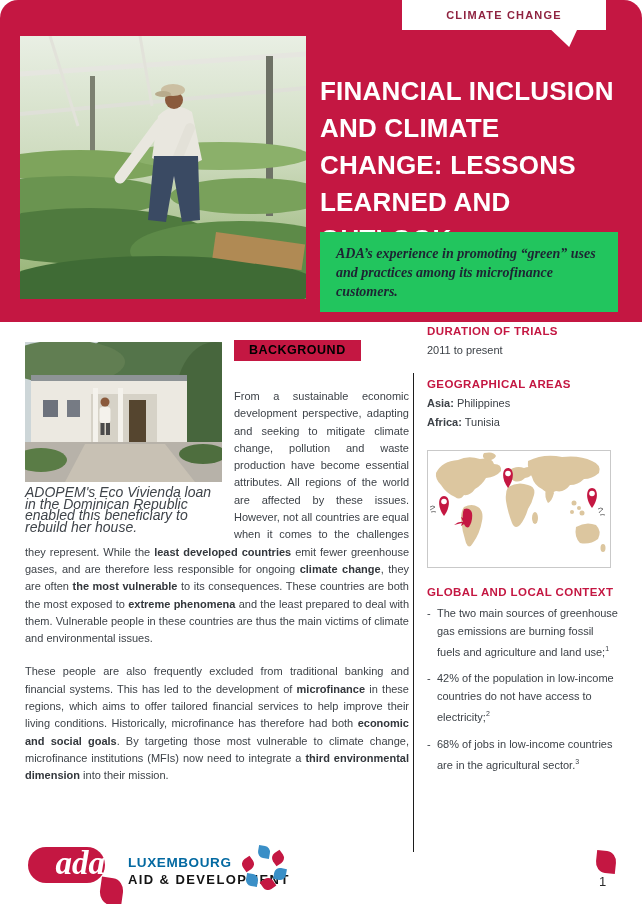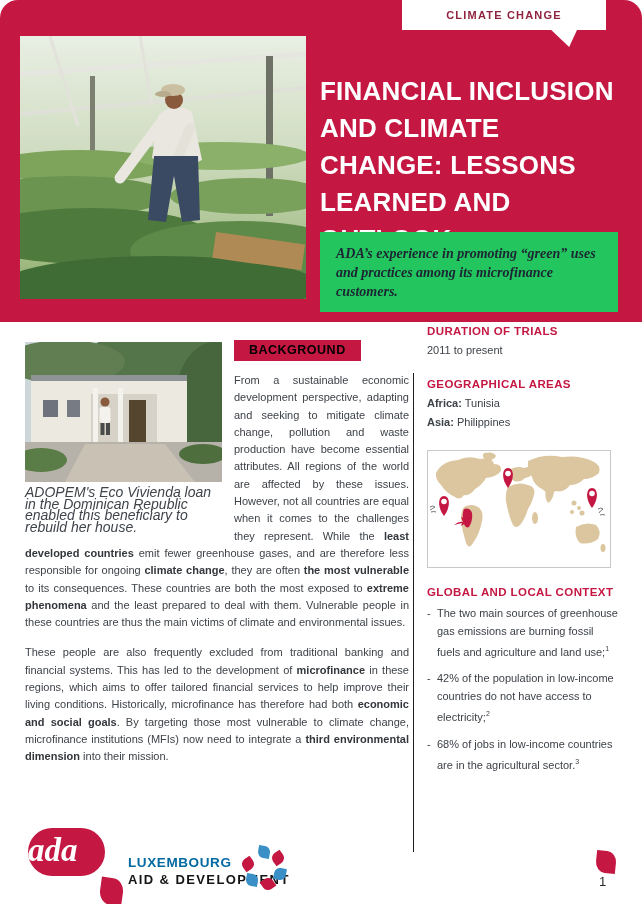--- a/index.html
+++ b/index.html
@@ -21,40 +21,40 @@
   .quote-box p{margin:0;font-family:"Liberation Serif",serif;font-style:italic;font-weight:bold;
                font-size:14px;line-height:19px;color:#1d2433;}
 
   
   .main{position:absolute;left:25px;top:340px;width:384px;}
   .badge{display:inline-block;background:#c41742;color:#000000;font-size:12.5px;font-weight:bold;
          letter-spacing:0.5px;padding:3px 15px 4px;margin-bottom:11px;}
   .photo-block{float:left;width:197px;margin:2px 12px 6px 0;}
   .house-photo{width:197px;height:140px;overflow:hidden;display:block;}
   .caption{font-size:14px;font-style:italic;line-height:11.5px;color:#3f444a;margin-top:5px;width:192px;}
-  .para{font-size:11px;line-height:17.3px;text-align:justify;margin:0 0 13px;color:#3d4248;}
+  .para{font-size:11px;line-height:17.3px;text-align:justify;margin:16px 0 13px;color:#3d4248;}
   .para b{color:#33373c;}
 
   
   .divider{position:absolute;left:413px;top:373px;height:479px;width:0;border-left:1px solid #1d1d1d;}
 
   
   .sidebar{position:absolute;left:427px;top:325px;width:191px;}
   .sb-h{color:#c41742;font-weight:bold;font-size:11.5px;letter-spacing:0.4px;margin:0 0 4px;}
   .sb-t{font-size:11px;line-height:19.5px;margin:0;}
   .sb-block{margin-bottom:17px;}
   .map-wrap{width:182px;height:116px;border:1px solid #c9c9c9;margin:1px 0 18px;background:#ffffff;}
   .bullets{list-style:none;margin:6px 0 0;padding:0;}
   .bullets li{display:flex;font-size:11px;line-height:18px;margin-bottom:9px;}
   .bullets .mk{width:10px;flex:none;}
   sup{font-size:7px;}
 
   
-  .ada-logo{position:absolute;left:28px;top:828px;width:77px;height:48px;background:#c41742;
-            border-radius:26px;display:flex;align-items:center;justify-content:flex-start;}
+  .ada-logo{position:absolute;left:28px;top:847px;width:77px;height:36px;background:#c41742;
+            border-radius:26px;display:flex;align-items:center;justify-content:flex-end;}
   .ada-logo span{font-family:"Liberation Serif",serif;font-style:italic;font-weight:bold;
                  font-size:33px;color:#ffffff;margin-top:-4px;}
   .leaf{background:#c41742;border-radius:0 50% 0 50%;}
   .ada-leaf{position:absolute;left:100px;top:878px;width:23px;height:27px;transform:rotate(8deg);}
   .lux-logo{position:absolute;left:128px;top:855px;}
   .lux-logo .l1{font-size:13.5px;font-weight:bold;letter-spacing:0.6px;color:#0369a1;}
   .lux-logo .l2{font-size:13px;font-weight:bold;letter-spacing:1.4px;color:#141414;margin-top:2px;}
   .pinwheel{position:absolute;left:240px;top:846px;width:48px;height:48px;}
   .pinwheel i{position:absolute;width:12px;height:12px;border-radius:0 50% 0 50%;}
   .pn-leaf{position:absolute;left:596px;top:851px;width:20px;height:22px;transform:rotate(6deg);}
@@ -158,22 +158,22 @@
 
   <div class="sidebar">
 
     <div class="sb-block">
       <p class="sb-h">DURATION OF TRIALS</p>
       <p class="sb-t">2011 to present</p>
     </div>
 
     <div class="sb-block">
       <p class="sb-h">GEOGRAPHICAL AREAS</p>
+      <p class="sb-t"><b>Asia:</b> <span>Philippines</span></p>
       <p class="sb-t"><b>Africa:</b> <span>Tunisia</span></p>
-      <p class="sb-t"><b>Asia:</b> <span>Philippines</span></p>
     </div>
 
     <div class="map-wrap">
       <svg width="182" height="116" viewBox="0 0 182 116">
         <rect width="182" height="116" fill="#ffffff"></rect>
         <g fill="#dcc69f">
           <path d="M8,22 Q14,10 30,9 Q40,4 52,8 Q64,6 66,13 Q74,13 73,20 Q68,26 58,27 Q54,34 47,38 Q42,45 36,44 Q32,50 27,46 Q18,42 13,34 Q7,28 8,22 Z"></path>
           <path d="M56,2 Q66,0 68,5 Q66,10 58,9 Q53,6 56,2 Z"></path>
           <path d="M36,56 Q44,52 50,56 Q56,60 54,70 Q52,82 45,92 Q41,99 38,92 Q34,80 33,68 Q33,60 36,56 Z"></path>
           <path d="M80,20 Q88,14 96,17 Q103,14 106,19 Q104,26 97,27 Q92,32 86,30 Q80,27 80,20 Z"></path>

